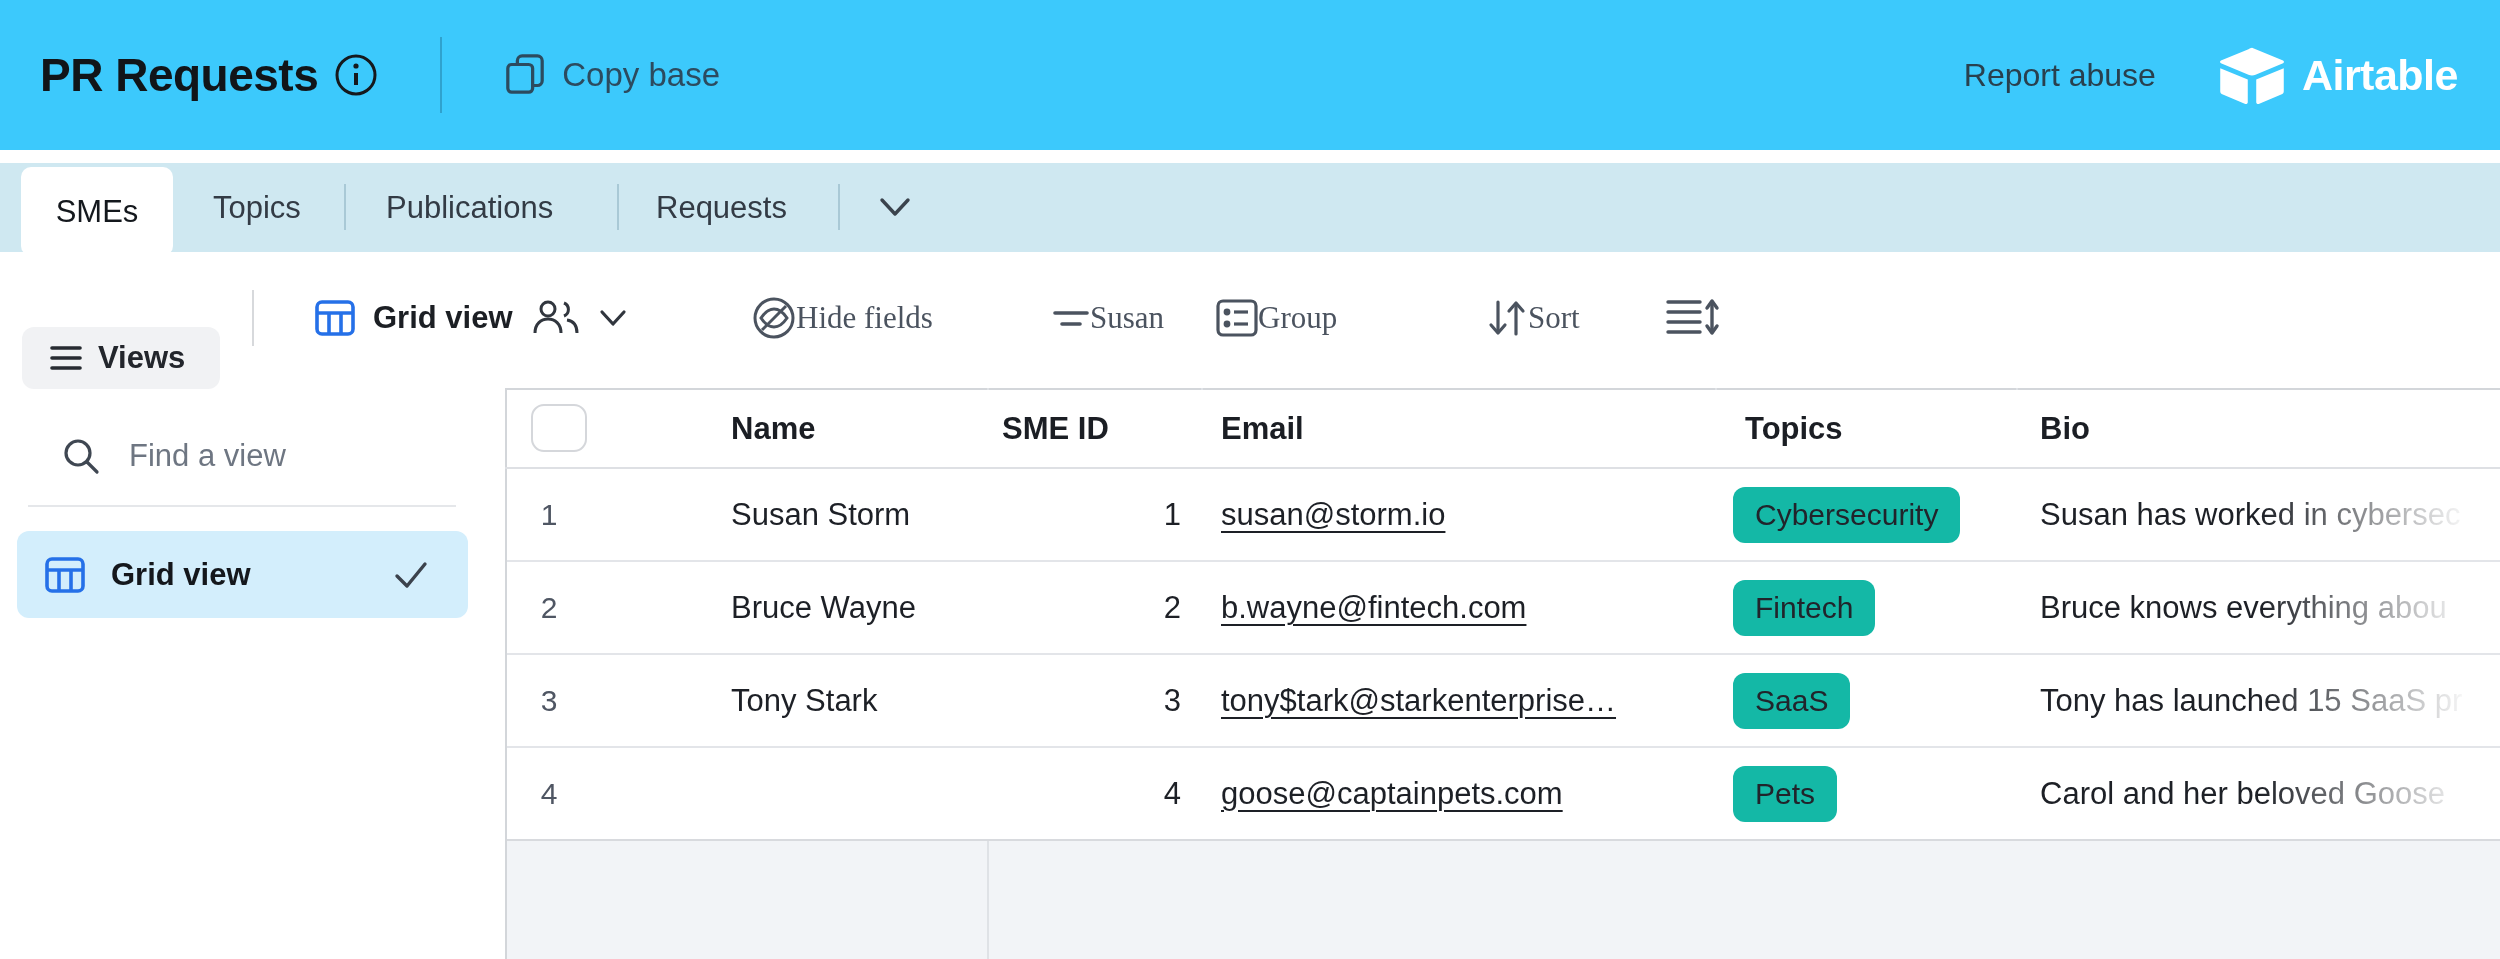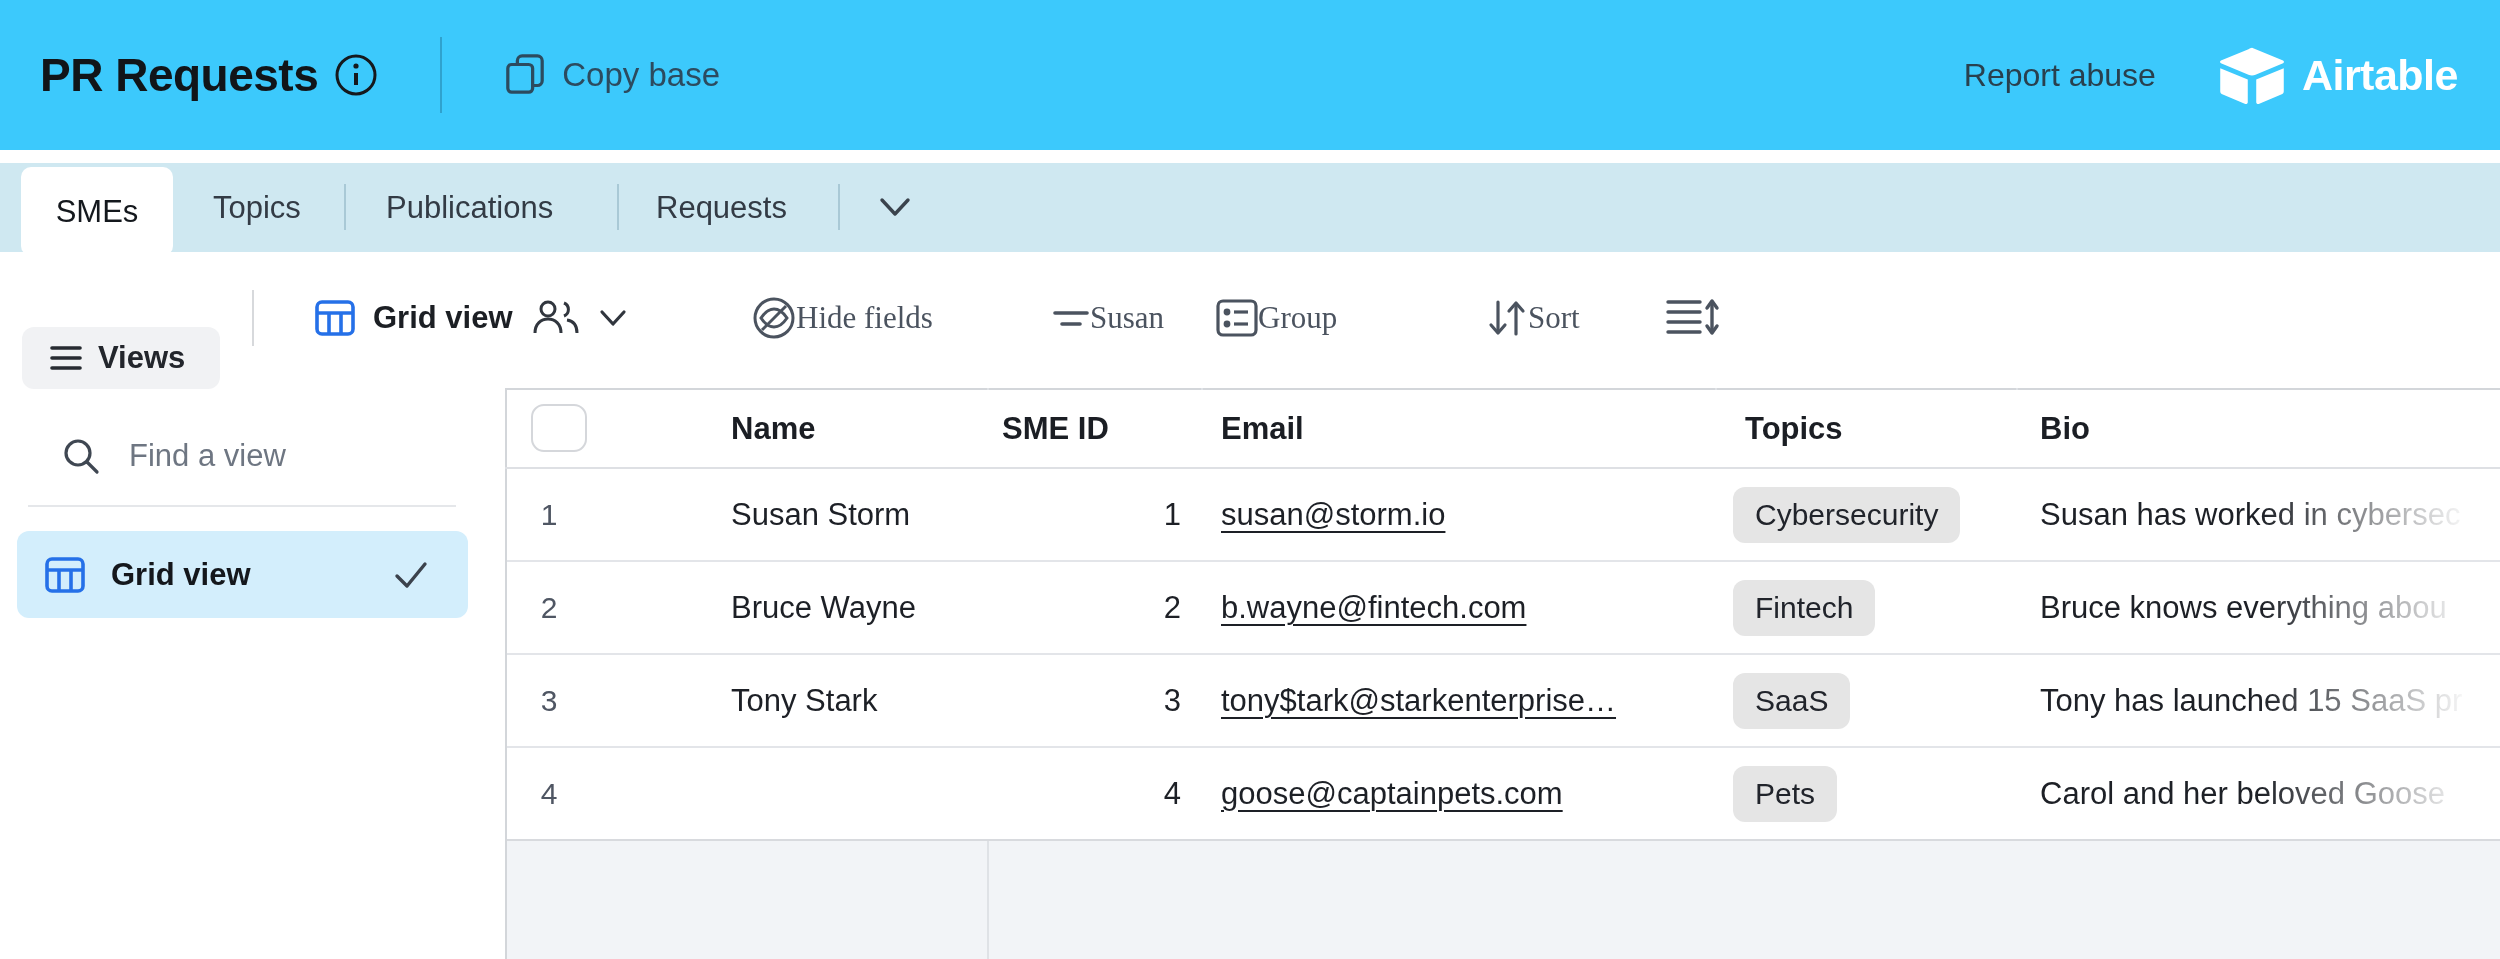--- a/index.html
+++ b/index.html
@@ -81,21 +81,21 @@
   .trow { position:absolute; left:507px; right:0; height:91px; background:#fff; cursor:pointer; }
   .td { position:absolute; top:0; height:100%; display:flex; align-items:center;
     font-size:31px; color:#1d2026; }
   .td-num { left:0; width:84px; justify-content:center; color:#4f5663; font-size:30px; }
   .td-name { left:224px; }
   .td-sme { left:500px; width:174px; justify-content:flex-end; }
   .td-email { left:714px; }
   .td-email a { color:#1d2026; text-decoration:underline; text-underline-offset:6px;
     text-decoration-thickness:2px; cursor:pointer; }
   .td-topics { left:1226px; }
-  .pill { background:#e5e5e5; border-radius:12px; height:56px; line-height:56px;
+  .pill { background:#14b8a6; border-radius:12px; height:56px; line-height:56px;
     padding:0 22px; font-size:30px; color:#21242b; white-space:nowrap; }
   .td-bio { left:1533px; right:0; overflow:hidden; white-space:nowrap; }
   .bio-fade { position:absolute; right:0; top:0; bottom:0; width:240px;
     background:linear-gradient(90deg, rgba(255,255,255,0), #ffffff 88%); pointer-events:none; }
   .below-grid { position:absolute; left:507px; top:841px; right:0; bottom:0; background:#f2f4f7; }
 </style>
 </head>
 <body>
 
 <div class="app">

